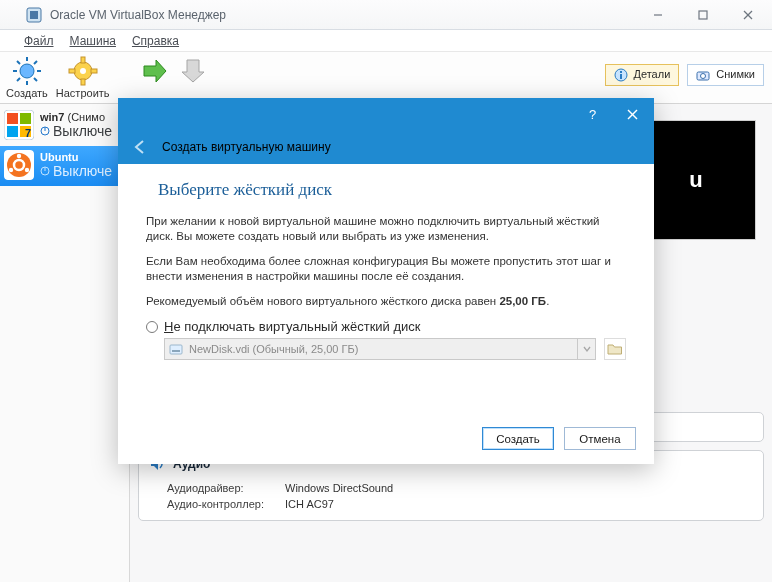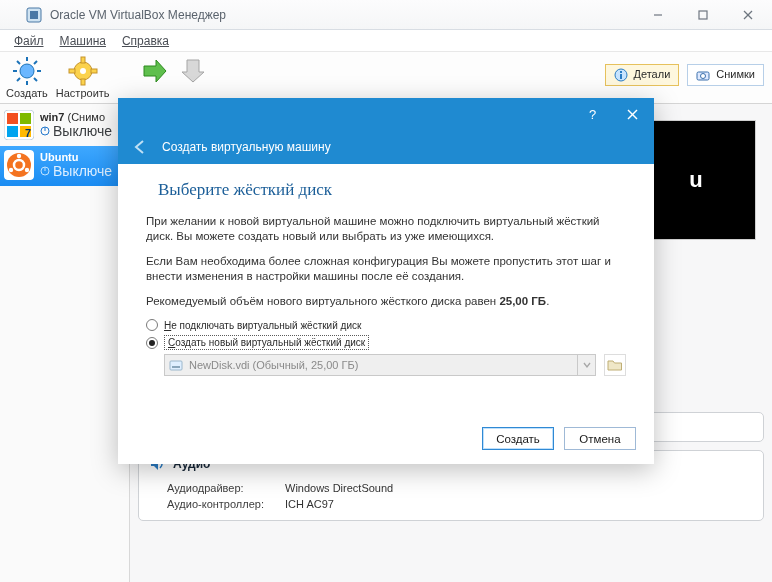--- a/index.html
+++ b/index.html
@@ -21,21 +21,21 @@
     padding: 0 2px 0 26px;
     color: #1f2a33;
   }
   .titlebar .logo { width:16px; height:16px; margin-right:8px;}
   .titlebar .title { font-size:12px; color:#5a636d;}
   .titlebar .spacer { flex:1;}
   .win-btn { width:45px; height:29px; display:flex;align-items:center;justify-content:center;}
   .win-btn svg{stroke:#6e7680;}
   .menubar {
     height:22px; display:flex; align-items:center; gap:16px;
-    padding: 0 14px; color:#4a4e55;
+    padding: 0 24px; color:#4a4e55;
     border-bottom: 1px solid #e8e8e8;
   }
   .menubar span{ text-decoration:underline dotted transparent;}
   .menubar .ul{text-decoration:underline;}
   .toolbar {
     height:52px;
     display:flex; align-items:flex-start;
     padding: 4px 6px 0 6px;
     border-bottom: 1px solid #d5d5d5;
     background:#fdfdfd;
@@ -75,25 +75,25 @@
     border:1px solid #d0d0d0; background:#000; color:#fff; font:700 22px sans-serif;}
   
   .dialog-shadow{
     position:absolute; left:118px; top:98px; width:536px; height:366px;
     box-shadow:0 6px 25px rgba(0,0,0,.25);
     background:#fff;
   }
   .dlg-title{ height:32px; background:#1f8ad1; display:flex; align-items:center; justify-content:flex-end; padding:0 2px;}
   .dlg-title .tb{ width:40px; height:32px; display:flex;align-items:center;justify-content:center;}
   .dlg-sub{ height:34px; background:#1f8ad1; display:flex; align-items:center; gap:14px;
-    padding:0 14px; color:#ffffff; font-size:12px;}
+    padding:0 14px; color:#000000; font-size:12px;}
   .dlg-body{ padding:10px 28px 6px 28px; color:#2b2b2b;}
   .dlg-body h2{ color:#1b5e98; font:400 17px "Segoe UI"; margin:6px 12px 14px;}
   .dlg-body p{ margin:0 0 10px; line-height:15px; font-size:11.5px; color:#333;}
-  .radio-row{ display:flex; align-items:center; gap:6px; margin:4px 0; font-size:10px;}
+  .radio-row{ display:flex; align-items:center; gap:6px; margin:4px 0; font-size:13px;}
   .radio{width:12px;height:12px;border:1px solid #7a7a7a;border-radius:50%;display:inline-flex;align-items:center;justify-content:center;background:#fff;}
   .radio.checked::after{content:"";width:6px;height:6px;border-radius:50%;background:#222;}
   .sel-outline{border:1px dotted #5a5a5a; padding:1px 3px;}
   .combo{ display:flex; align-items:center; margin:0 0 0 18px;}
   .combo .cb{flex:1; background:#efefef; border:1px solid #c9c9c9; height:22px;
     display:flex; align-items:center; gap:6px; padding:0 4px; color:#8a8a8a; font-size:11px;}
   .combo .dd{width:18px;height:22px;border:1px solid #c9c9c9;border-left:none;background:#efefef;display:flex;align-items:center;justify-content:center;}
   .combo .folder{ width:22px; height:22px; margin-left:8px; border:1px solid #ddd; display:flex; align-items:center; justify-content:center; color:#9a9067;}
   .dlg-foot{ position:absolute; right:18px; bottom:14px; display:flex; gap:10px;}
   .btn{ min-width:72px; height:23px; border:1px solid #9fb9d6; background:#fff; font-size:11.5px;
@@ -295,31 +295,27 @@
       </div>
   </div>
   <div class="dlg-sub">
     <svg width="16" height="16">
         <path d="M11 2 L4 8 L11 14" fill="none" stroke="#bfe0f5" stroke-width="2"></path>
       </svg>
     <span>Создать виртуальную машину</span>
   </div>
   <div class="dlg-body">
     <h2>Выберите жёсткий диск</h2>
-    <p>При желании к новой виртуальной машине можно подключить виртуальный жёсткий диск. Вы можете создать новый или выбрать из уже имеющихся.</p>
+    <p>При желании к новой виртуальной машине можно подключить виртуальный жёсткий диск. Вы можете создать новый или выбрать из уже изменения.</p>
     <p>Если Вам необходима более сложная конфигурация Вы можете пропустить этот шаг и внести изменения в настройки машины после её создания.</p>
     <p><span>Рекомедуемый объём нового виртуального жёсткого диска равен </span><b>25,00 ГБ</b><span>.</span></p>
 
     <div class="radio-row">
       <span class="radio"></span>
       <span><span style="text-decoration:underline">Н</span><span>е подключать виртуальный жёсткий диск</span></span>
-    </div>
-    <div class="radio-row">
-      <span class="radio checked"></span>
-      <span class="sel-outline"><span style="text-decoration:underline">С</span><span>оздать новый виртуальный жёсткий диск</span></span>
     </div>
 
     <div class="combo">
       <div class="cb">
         <svg width="14" height="14">
             <rect x="1" y="3" width="12" height="9" rx="1" fill="#dfefff" stroke="#9cb7cc"></rect>
             <rect x="3" y="8" width="8" height="2" fill="#8aa6bc"></rect>
           </svg>
         <span>NewDisk.vdi (Обычный, 25,00 ГБ)</span>
       </div>

